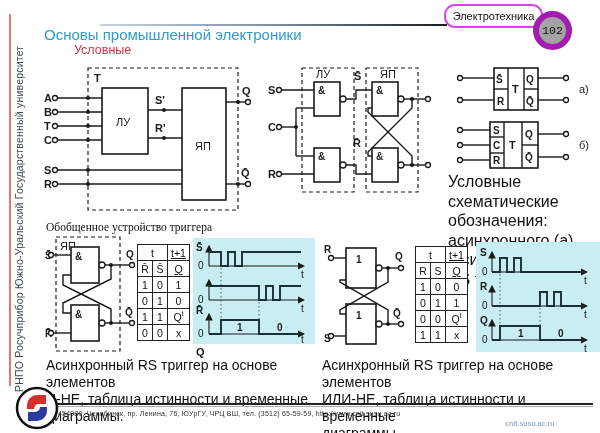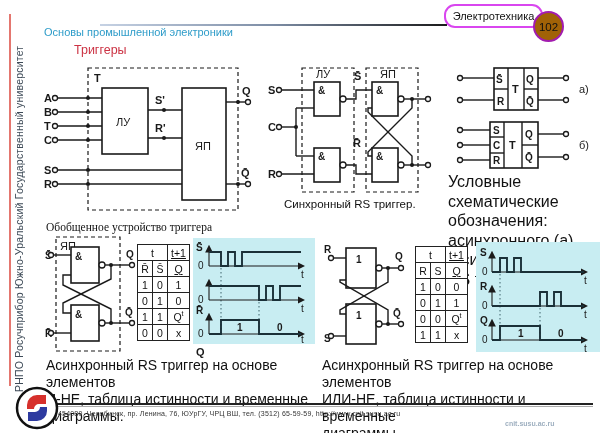--- a/index.html
+++ b/index.html
@@ -9,24 +9,24 @@
   
   #red-line{left:9px;top:14px;width:2px;height:372px;background:#e4766f;}
   #vtext{left:13px;top:8px;height:384px;width:16px;writing-mode:vertical-rl;transform:rotate(180deg);
          font-size:10.5px;color:#3d4a57;letter-spacing:.2px;white-space:nowrap;}
   
   #hline{left:100px;top:24px;width:347px;height:2px;
          background:linear-gradient(to right,#c6d2e4,#7d8da5,#1a1a1a);z-index:1;}
   #tag{left:444px;top:4px;width:95px;height:20px;border:2px solid #d946ef;border-radius:11px;
        background:#fff;z-index:2;display:flex;align-items:center;justify-content:center;
        font-size:11px;color:#111;}
-  #pagenum{left:533px;top:11px;width:27px;height:27px;border:2px solid #a21caf;border-radius:50%;
-       background:#a16207;z-index:3;display:flex;align-items:center;justify-content:center;
-       font-size:11.5px;color:#111;}
-  #title{left:44px;top:26px;font-size:11px;color:#2e9cc9;}
+  #pagenum{left:533px;top:11px;width:27px;height:27px;border:6px solid #a21caf;border-radius:50%;
+       background:#a3a3a3;z-index:3;display:flex;align-items:center;justify-content:center;
+       font-size:11.5px;color:#111;font-family:Liberation Mono, monospace;}
+  #title{left:44px;top:26px;font-size:15px;color:#2e9cc9;}
   #subtitle{left:74px;top:43px;font-size:12.5px;color:#cc3344;}
   
   .cap{font-size:11.5px;color:#111;}
   .cap3{font-size:14px;color:#111;white-space:pre-line;line-height:1.22;}
   
   table.tt{border-collapse:collapse;font-size:10.5px;color:#111;background:#fff;}
   table.tt td,table.tt th{border:1.4px solid #222;text-align:center;font-weight:400;
         padding:0;height:15px;}
   table.tt .ca{width:14px;} table.tt .cb{width:14px;} table.tt .cq{width:21px;text-decoration:underline;}
   table.tt sup{font-size:7px;}
@@ -56,21 +56,21 @@
 
 <div id="slide">
 
   <div class="abs" id="red-line"></div>
   <div class="abs" id="vtext">РНПО Росучприбор Южно-Уральский Государственный университет</div>
 
   <div class="abs" id="hline"></div>
   <div class="abs" id="tag">Электротехника</div>
   <div class="abs" id="pagenum">102</div>
   <div class="abs" id="title">Основы промышленной электроники</div>
-  <div class="abs" id="subtitle">Триггеры</div>
+  <div class="abs" id="subtitle">Условные</div>
 
   <svg class="abs" style="left:42px;top:62px;" width="215" height="162" viewBox="0 0 215 162">
     <g>
       <rect class="dash" x="46" y="6" width="150" height="142"></rect>
       <text class="t11" x="52" y="20">T</text>
     </g>
     <g>
       <rect class="gate" x="60" y="26" width="46" height="66"></rect>
       <text class="tn" x="74" y="64">ЛУ</text>
     </g>
@@ -169,21 +169,20 @@
       <line class="wire" x1="136" y1="41" x2="157.5" y2="41"></line>
         <circle class="dot" cx="144" cy="41" r="2"></circle>
       <circle class="term" cx="160" cy="41" r="2.5"></circle>
       <line class="wire" x1="136" y1="107" x2="157.5" y2="107"></line>
         <circle class="dot" cx="144" cy="107" r="2"></circle>
       <circle class="term" cx="160" cy="107" r="2.5"></circle>
       <polyline class="wire" points="144,41 144,50 100,94 100,98 104,98"></polyline>
       <polyline class="wire" points="144,107 144,98 100,54 100,50 104,50"></polyline>
     </g>
   </svg>
-  <div class="abs cap" style="left:284px;top:198px;">Синхронный RS триггер.</div>
 
   <svg class="abs" style="left:452px;top:60px;" width="145" height="112" viewBox="0 0 145 112">
     <g>
       <rect class="gate" x="42" y="8" width="44" height="42"></rect>
       <line class="wire" x1="56" y1="8" x2="56" y2="50"></line>
       <line class="wire" x1="72" y1="8" x2="72" y2="50"></line>
       <line class="wire" x1="42" y1="29" x2="56" y2="29"></line>
       <line class="wire" x1="72" y1="29" x2="86" y2="29"></line>
       <text class="t10" x="44" y="23">S̄</text>
       <text class="t10" x="45" y="45">R</text>

